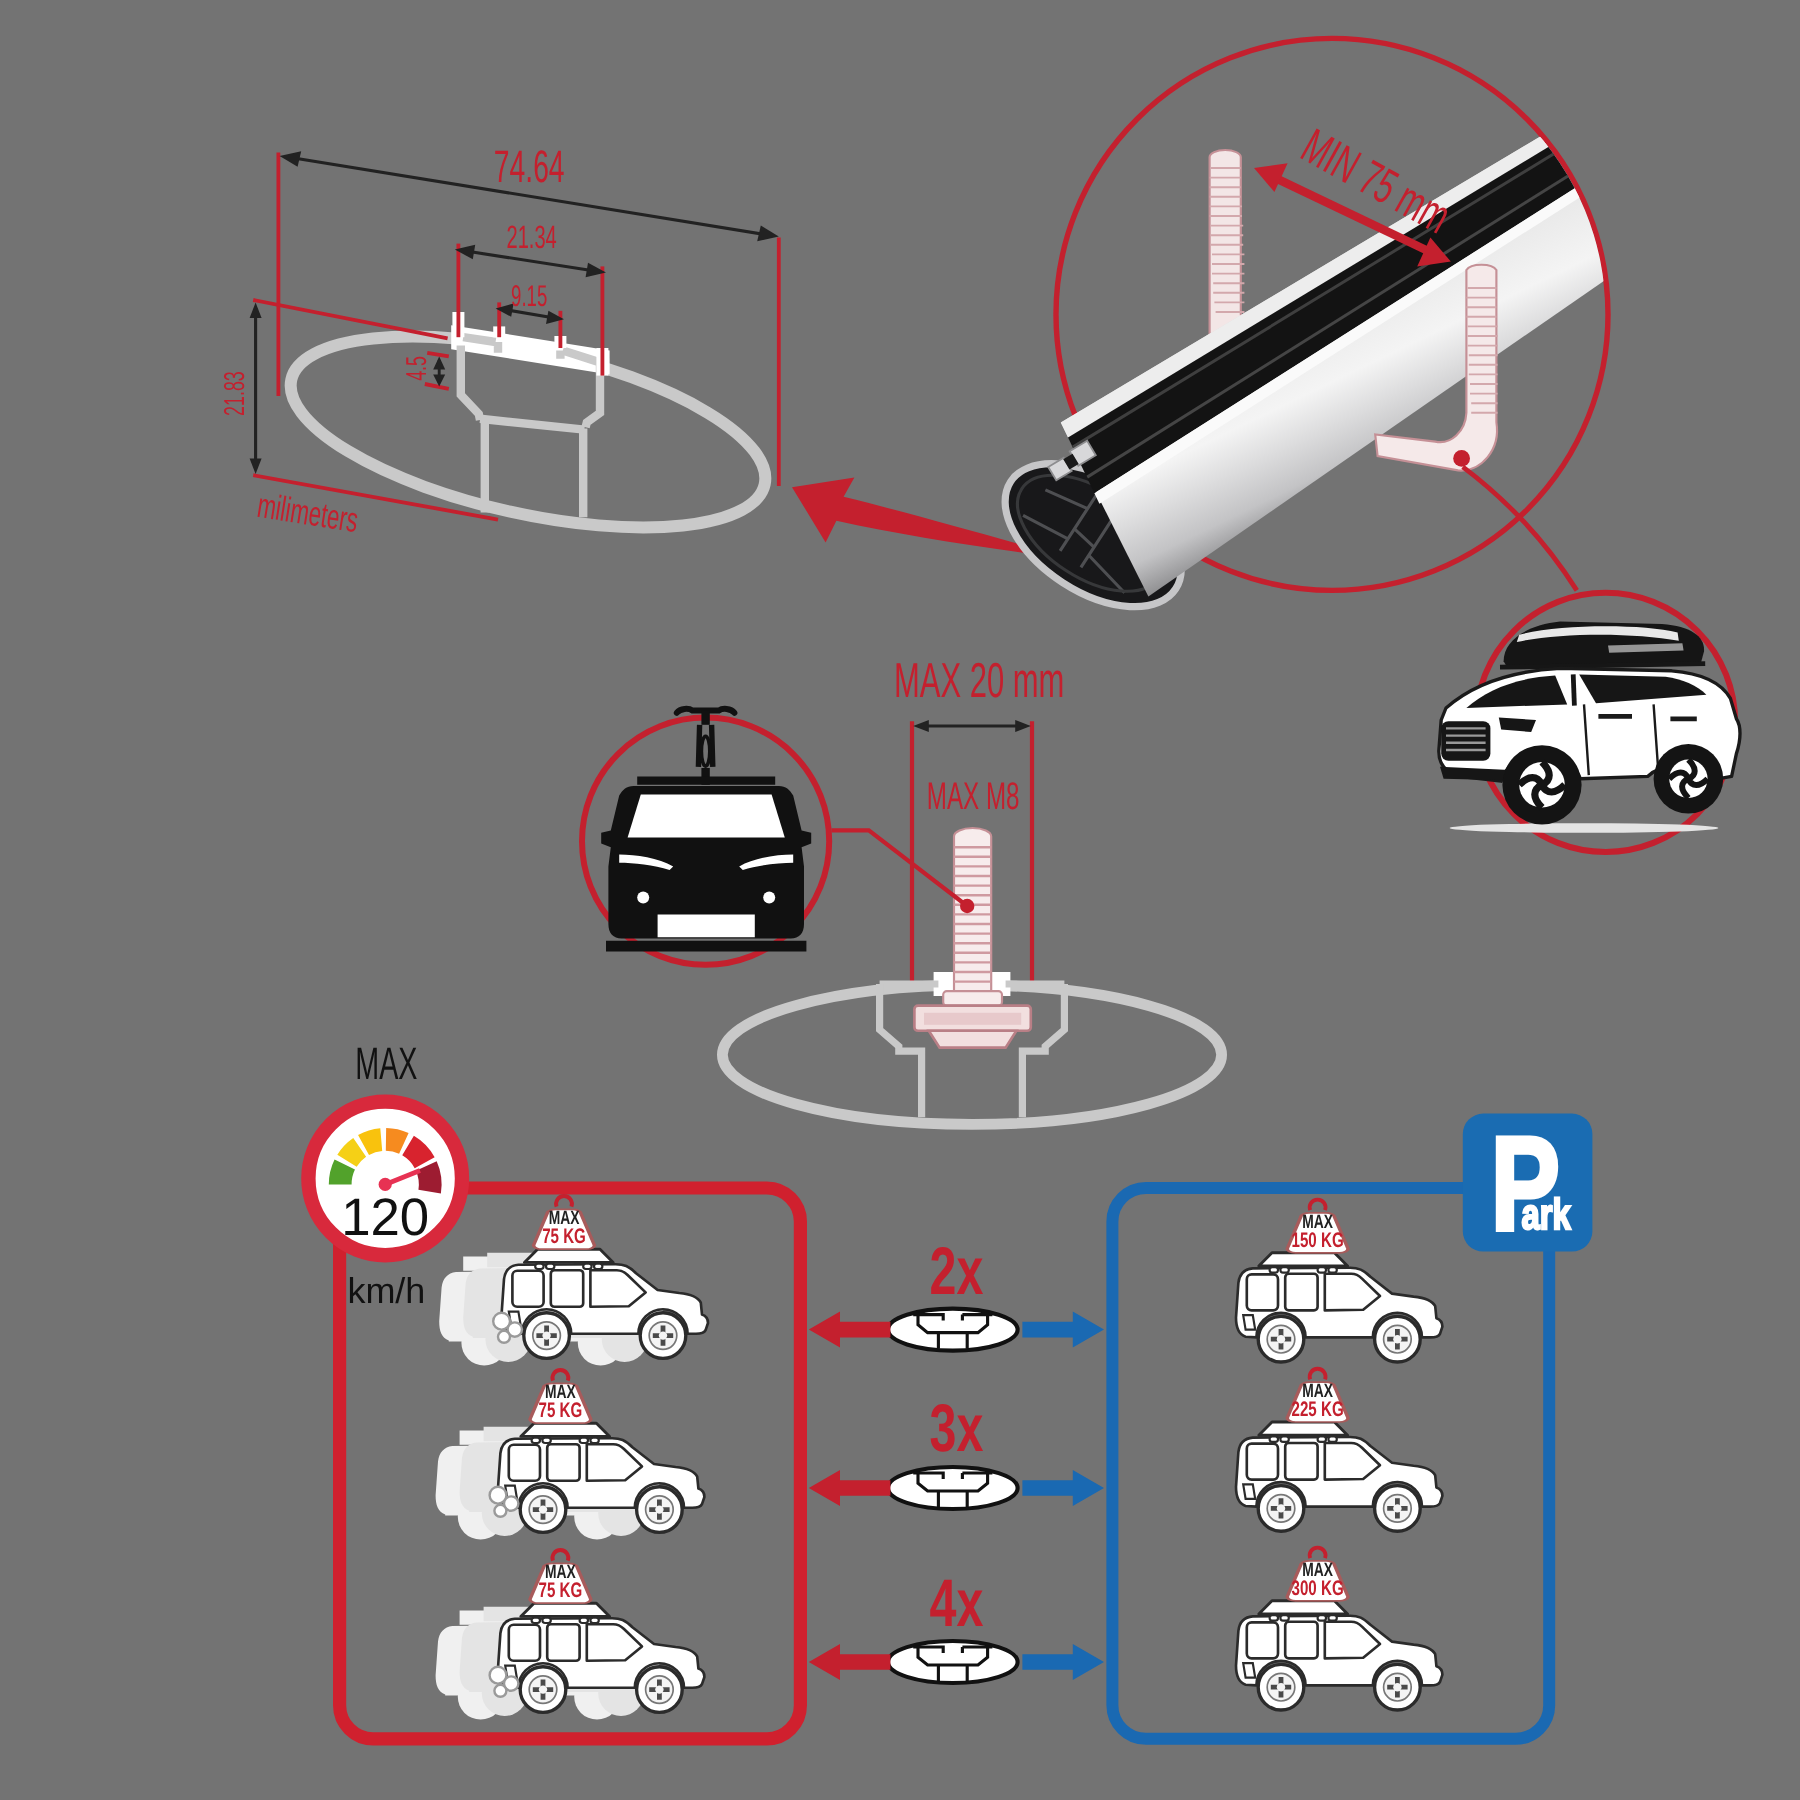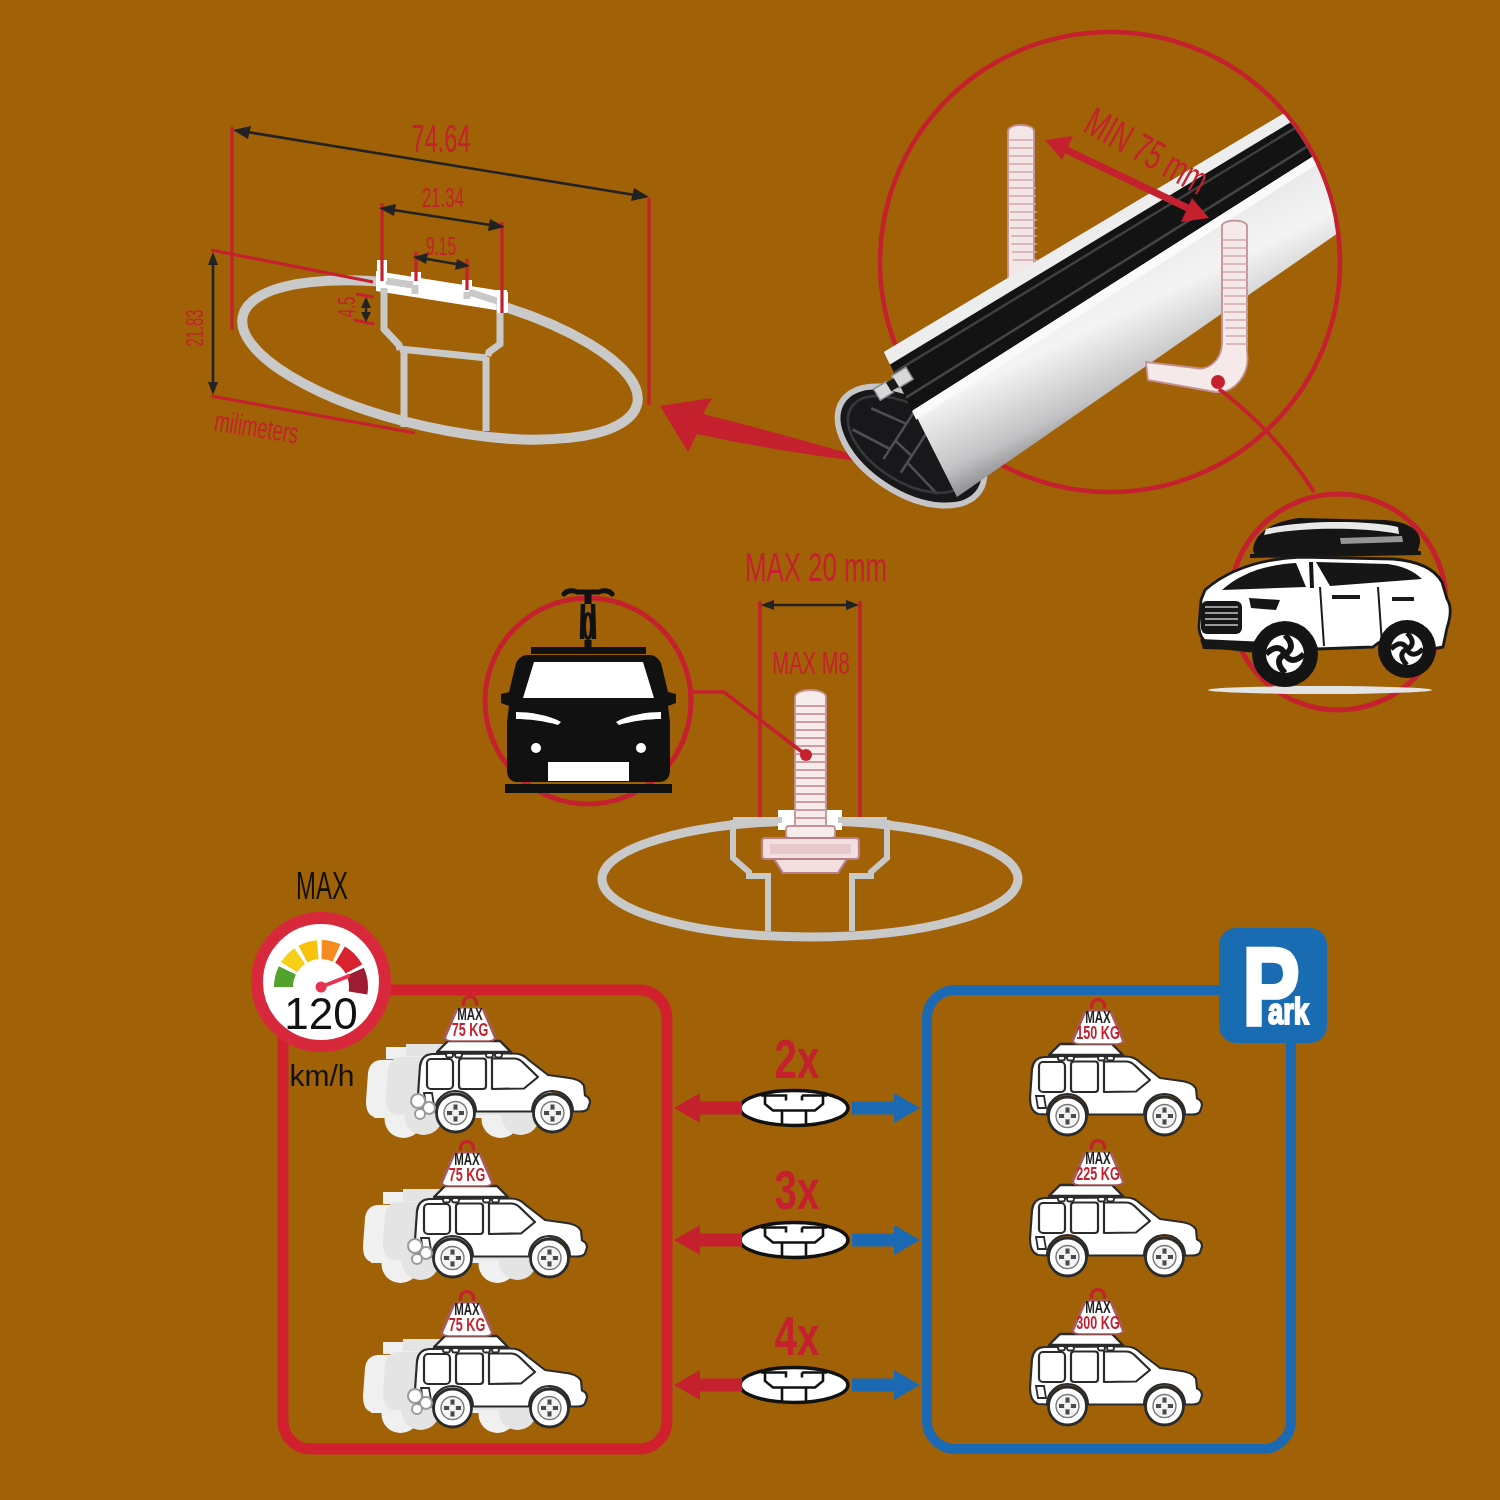--- a/index.html
+++ b/index.html
@@ -1,16 +1,16 @@
 <!DOCTYPE html>
 <html><head>
 <meta charset="utf-8">
 <style>
   html,body{margin:0;padding:0;background:#ffffff;}
-  .page{position:relative;width:1500px;height:1500px;background:#a16207;overflow:hidden;
+  .page{position:relative;width:1500px;height:1500px;background:#737373;overflow:hidden;
         font-family:"Liberation Sans", sans-serif;}
 </style>
 </head>
 <body>
 <div class="page">
 <svg width="1500" height="1500" viewBox="0 0 1500 1500">
 <defs>
 <linearGradient id="barg" x1="897" y1="345" x2="968" y2="492" gradientUnits="userSpaceOnUse">
   <stop offset="0" stop-color="#e0e0e0"></stop>
   <stop offset="0.12" stop-color="#e9e9e9"></stop>

